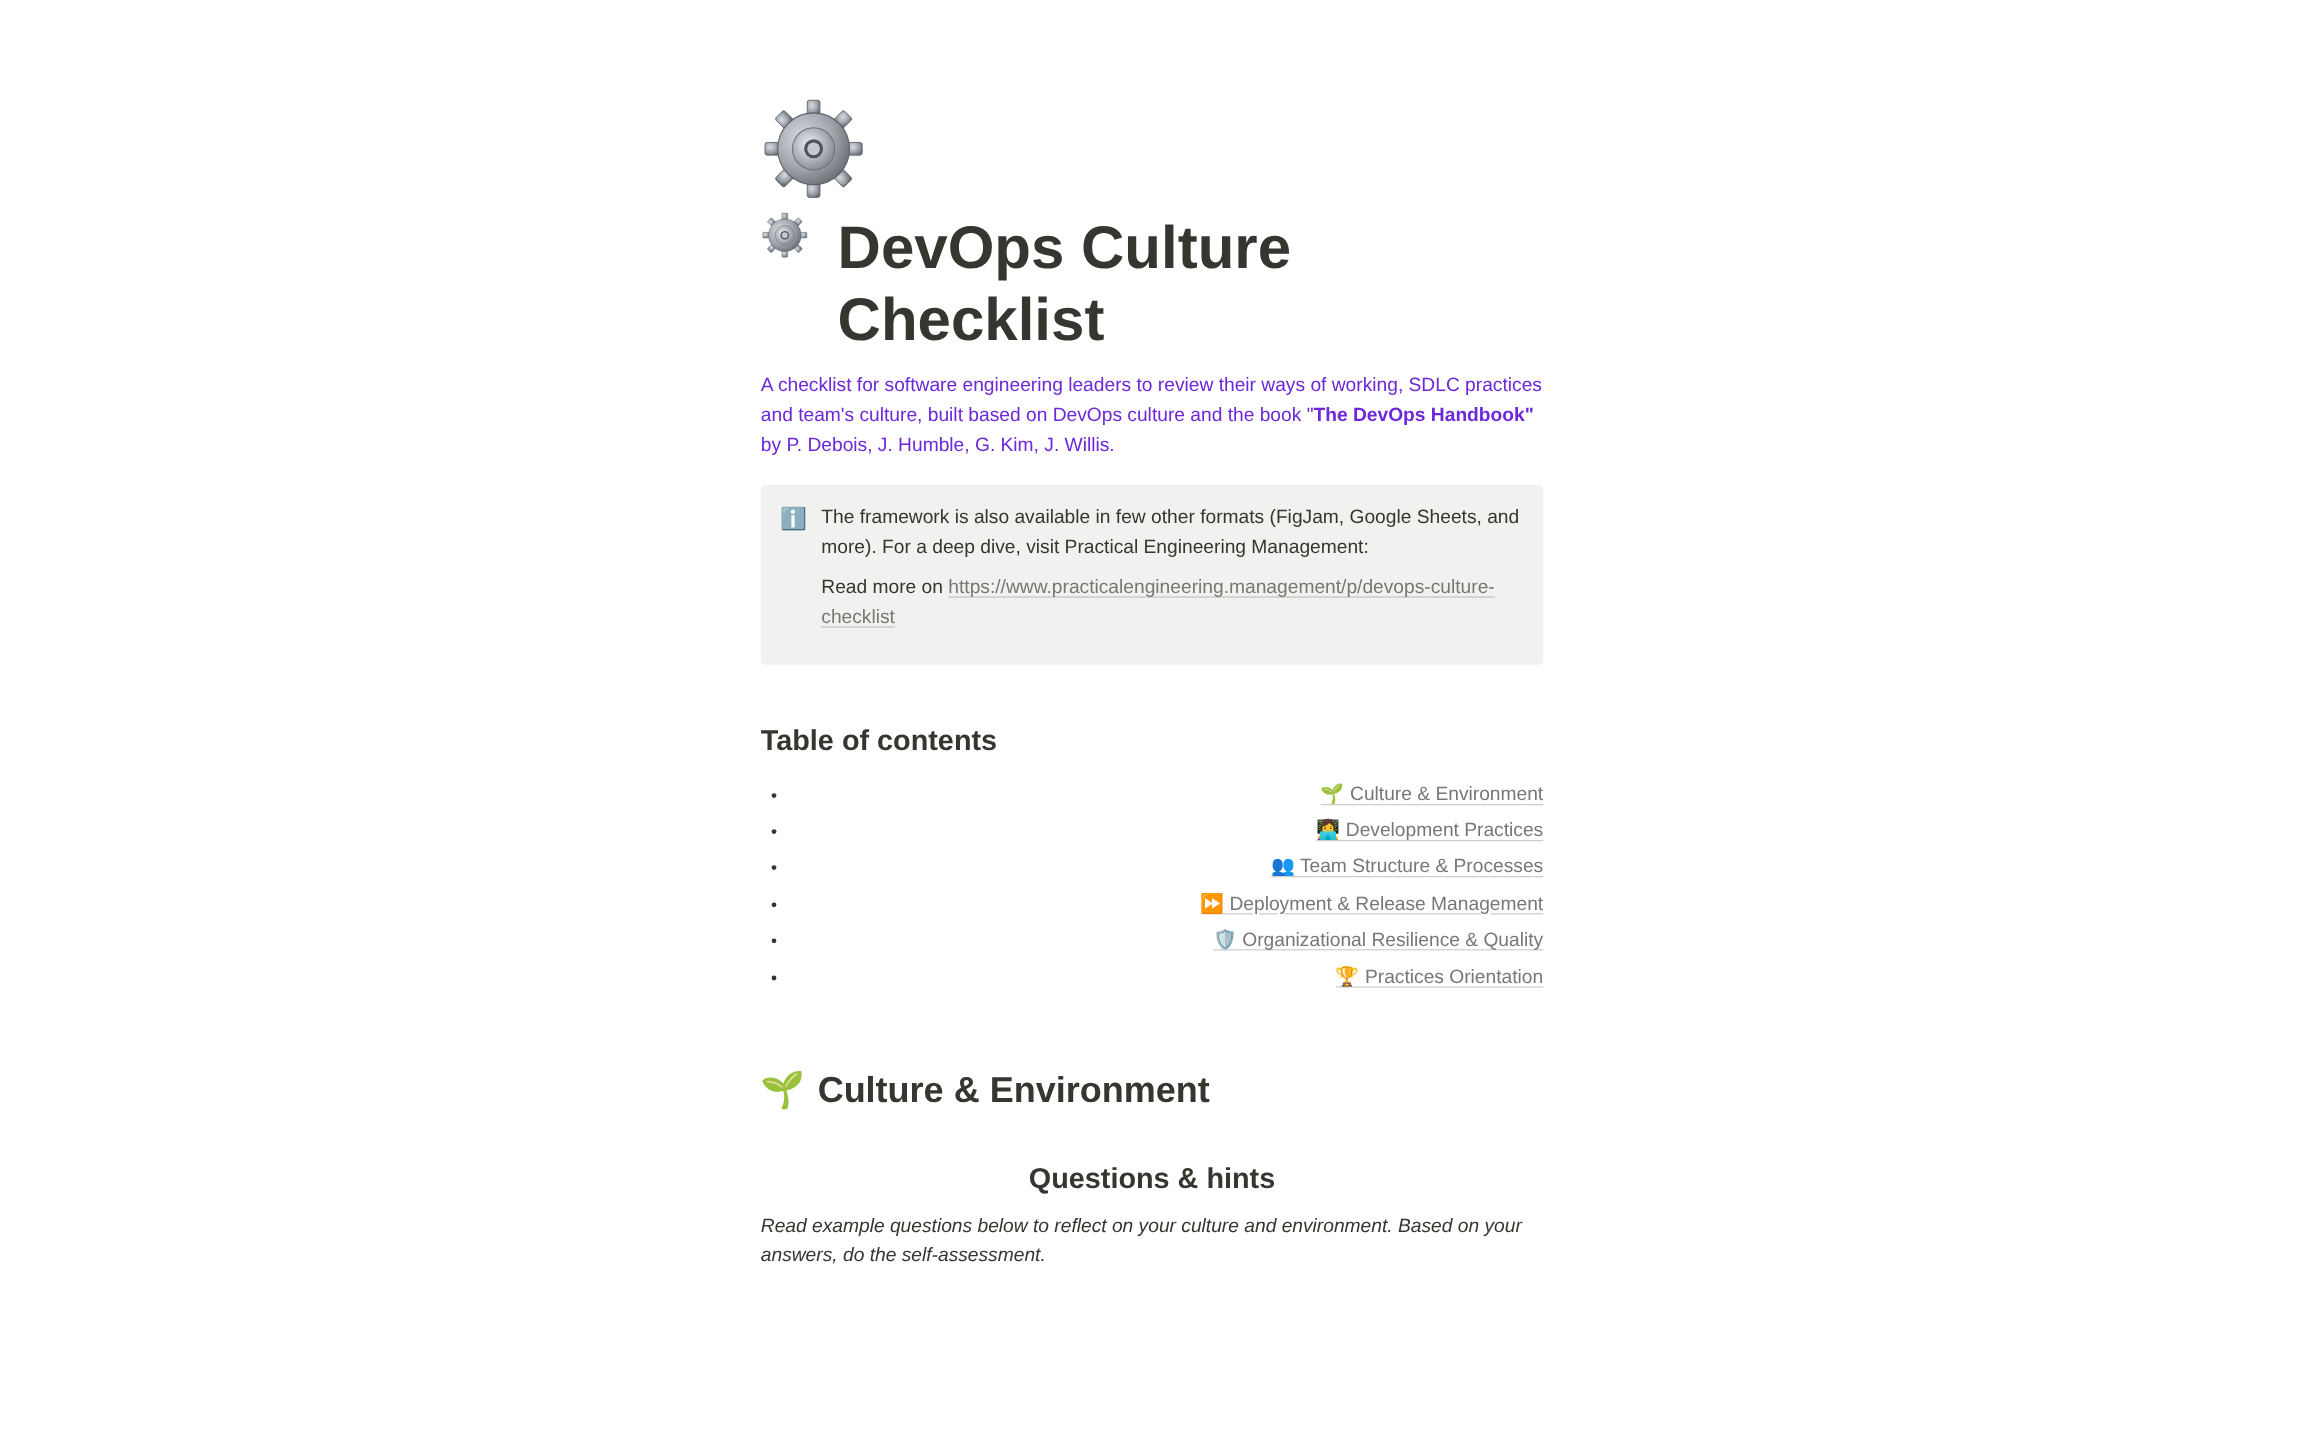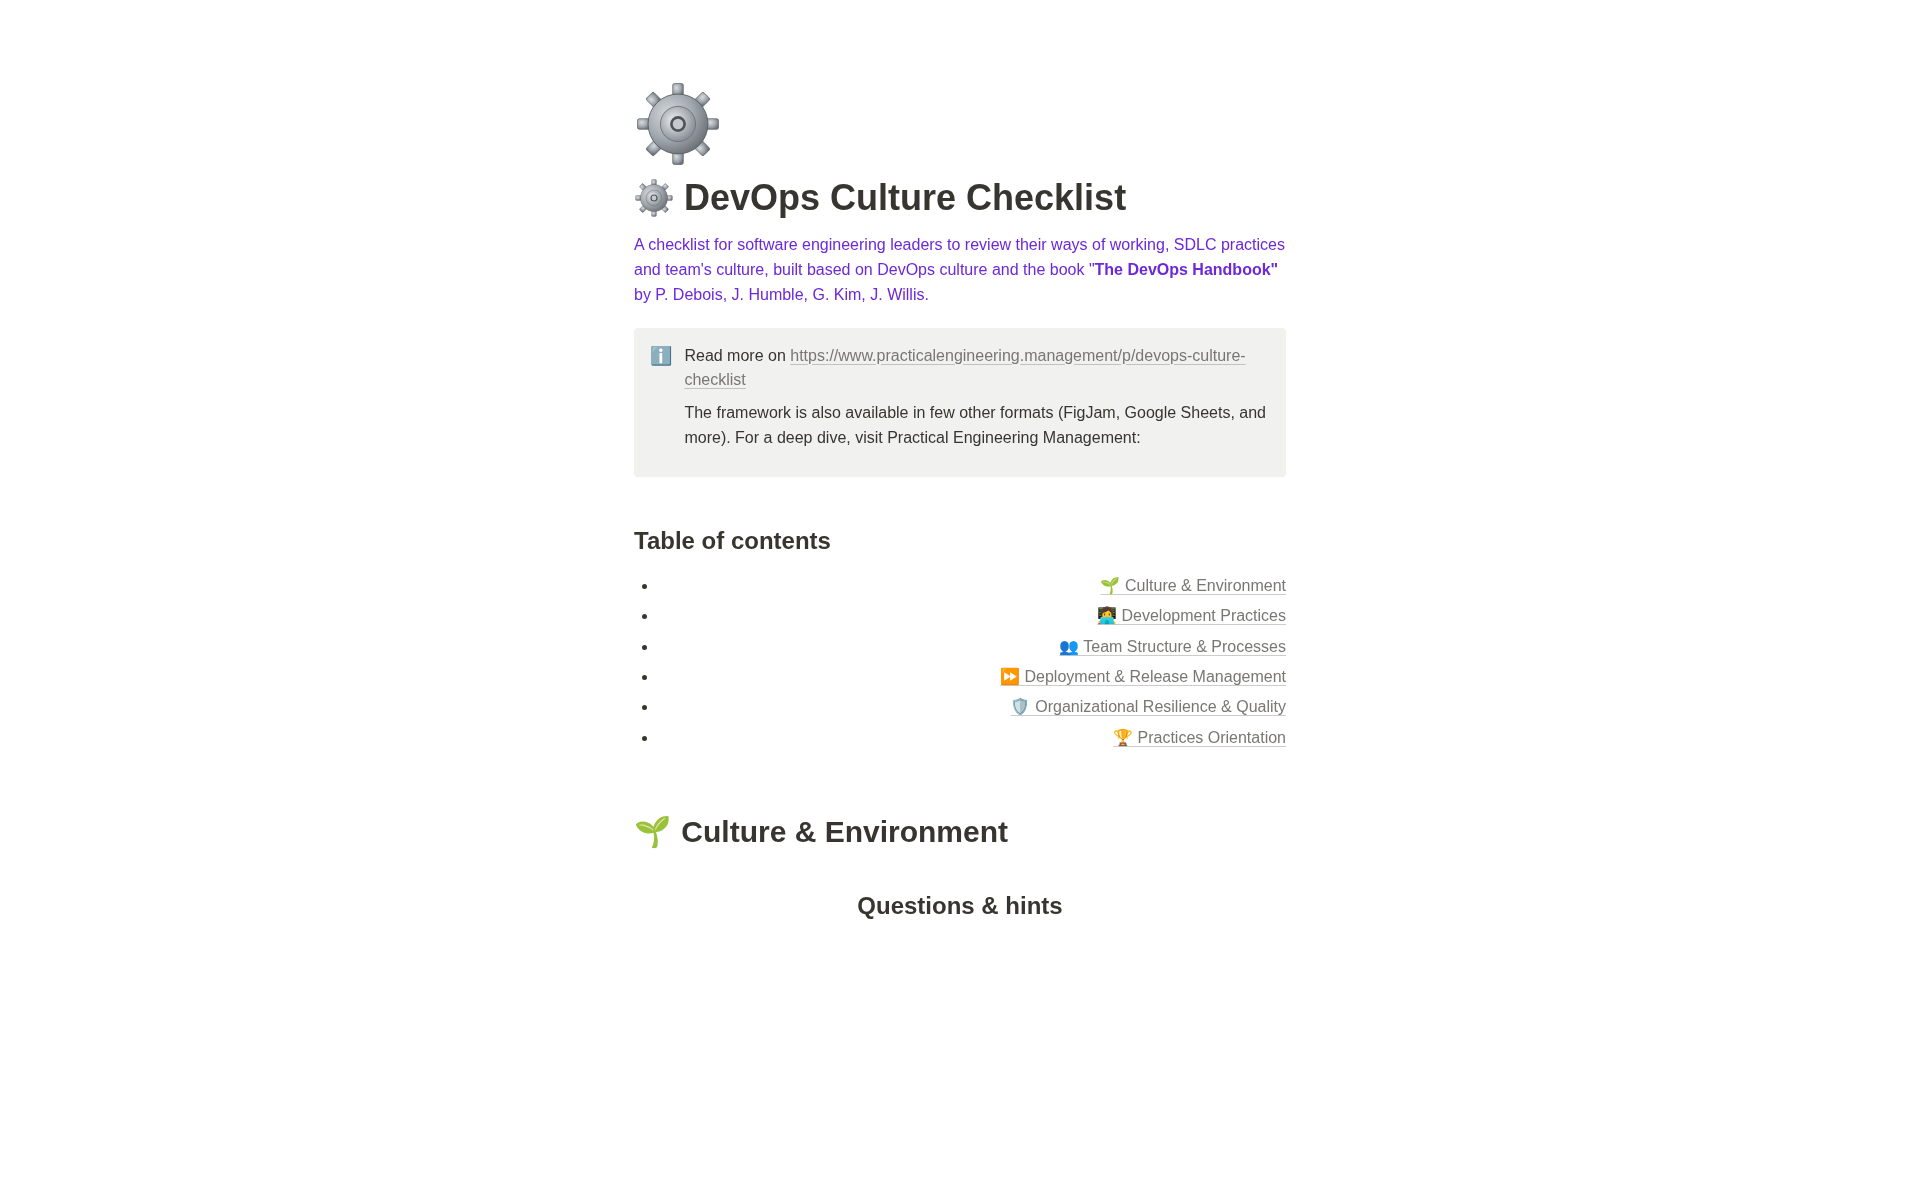--- a/index.html
+++ b/index.html
@@ -17,29 +17,28 @@
   .hero-icon {
     width: 88px;
     height: 88px;
     margin-bottom: 8px;
     display: flex;
     align-items: center;
     justify-content: center;
   }
   .hero-icon svg { width: 88px; height: 88px; }
   .page-title {
-    font-size: 36px;
+    font-size: 50px;
     font-weight: 700;
     line-height: 1.2;
     color: rgb(55, 53, 47);
     margin-top: 2px;
     margin-bottom: 14px;
     display: flex;
-    align-items: center;
-    gap: 10px;
+    gap: 24px;
   }
   .title-icon svg { width: 40px; height: 40px; display:block; }
   .intro {
     font-size: 16px;
     color: #6d28d9;
     line-height: 1.55;
     margin-bottom: 20px;
   }
   .intro .bold { font-weight: 600; }
   .callout {
@@ -196,37 +195,38 @@
     <span>DevOps Culture Checklist</span>
   </h1>
 
   <p class="intro">
     <span>A checklist for software engineering leaders to review their ways of working, SDLC practices and team's culture, built based on DevOps culture and the book "</span><span class="bold">The DevOps Handbook"</span><span> by P. Debois, J. Humble, G. Kim, J. Willis.</span>
   </p>
 
   <div class="callout">
     <div class="callout-icon">ℹ️</div>
     <div class="callout-body">
+      <p>The framework is also available in few other formats (FigJam, Google Sheets, and more). For a deep dive, visit Practical Engineering Management:</p>
       <p>
         <span>Read more on </span><a>https://www.practicalengineering.management/p/devops-culture-checklist</a>
       </p>
-      <p>The framework is also available in few other formats (FigJam, Google Sheets, and more). For a deep dive, visit Practical Engineering Management:</p>
     </div>
   </div>
 
   <h2 class="toc-title">Table of contents</h2>
   <ul class="toc">
     <li><span class="toc-link"><span>🌱</span> <span>Culture &amp; Environment</span></span></li>
     <li><span class="toc-link"><span>👩‍💻</span> <span>Development Practices</span></span></li>
     <li><span class="toc-link"><span>👥</span> <span>Team Structure &amp; Processes</span></span></li>
     <li><span class="toc-link"><span>⏩</span> <span>Deployment &amp; Release Management</span></span></li>
     <li><span class="toc-link"><span>🛡️</span> <span>Organizational Resilience &amp; Quality</span></span></li>
     <li><span class="toc-link"><span>🏆</span> <span>Practices Orientation</span></span></li>
   </ul>
 
   <h2 class="section-title">
     <span class="section-emoji">🌱</span>
     <span>Culture &amp; Environment</span>
   </h2>
 
   <h3 class="subheading">Questions &amp; hints</h3>
+  <p class="hint">Read example questions below to reflect on your culture and environment. Based on your answers, do the self-assessment.</p>
 
 </div>
 
 </body></html>

